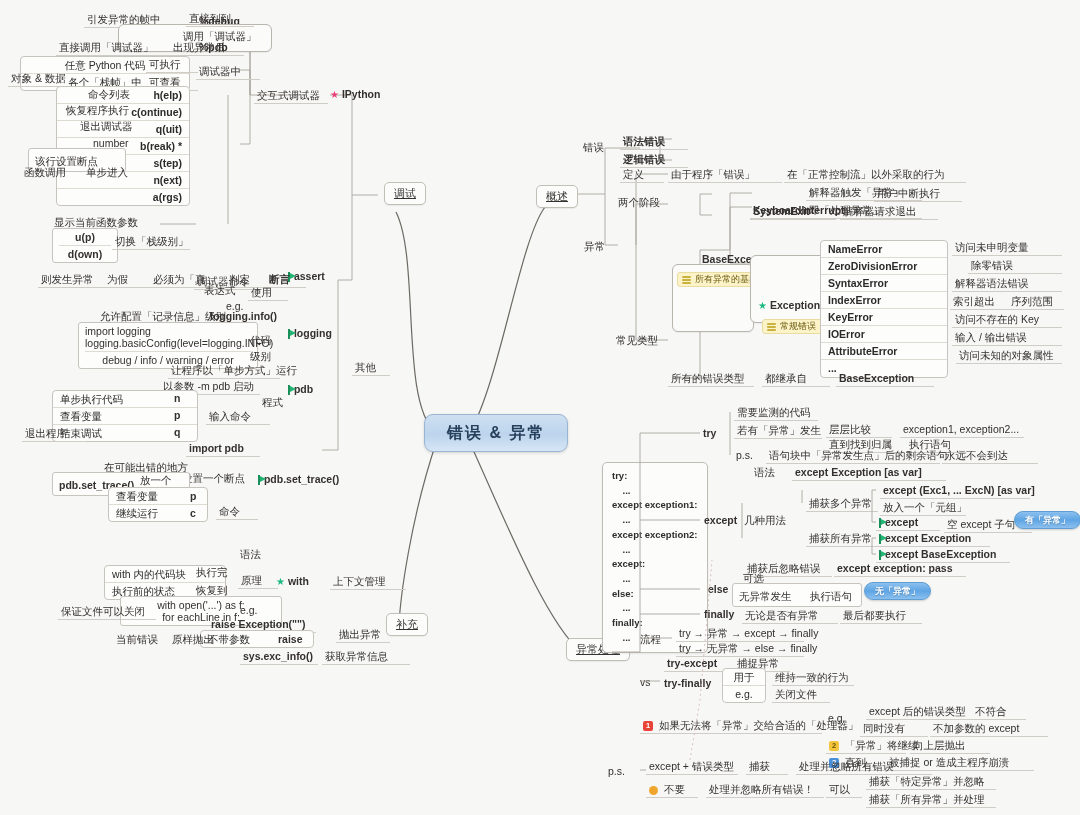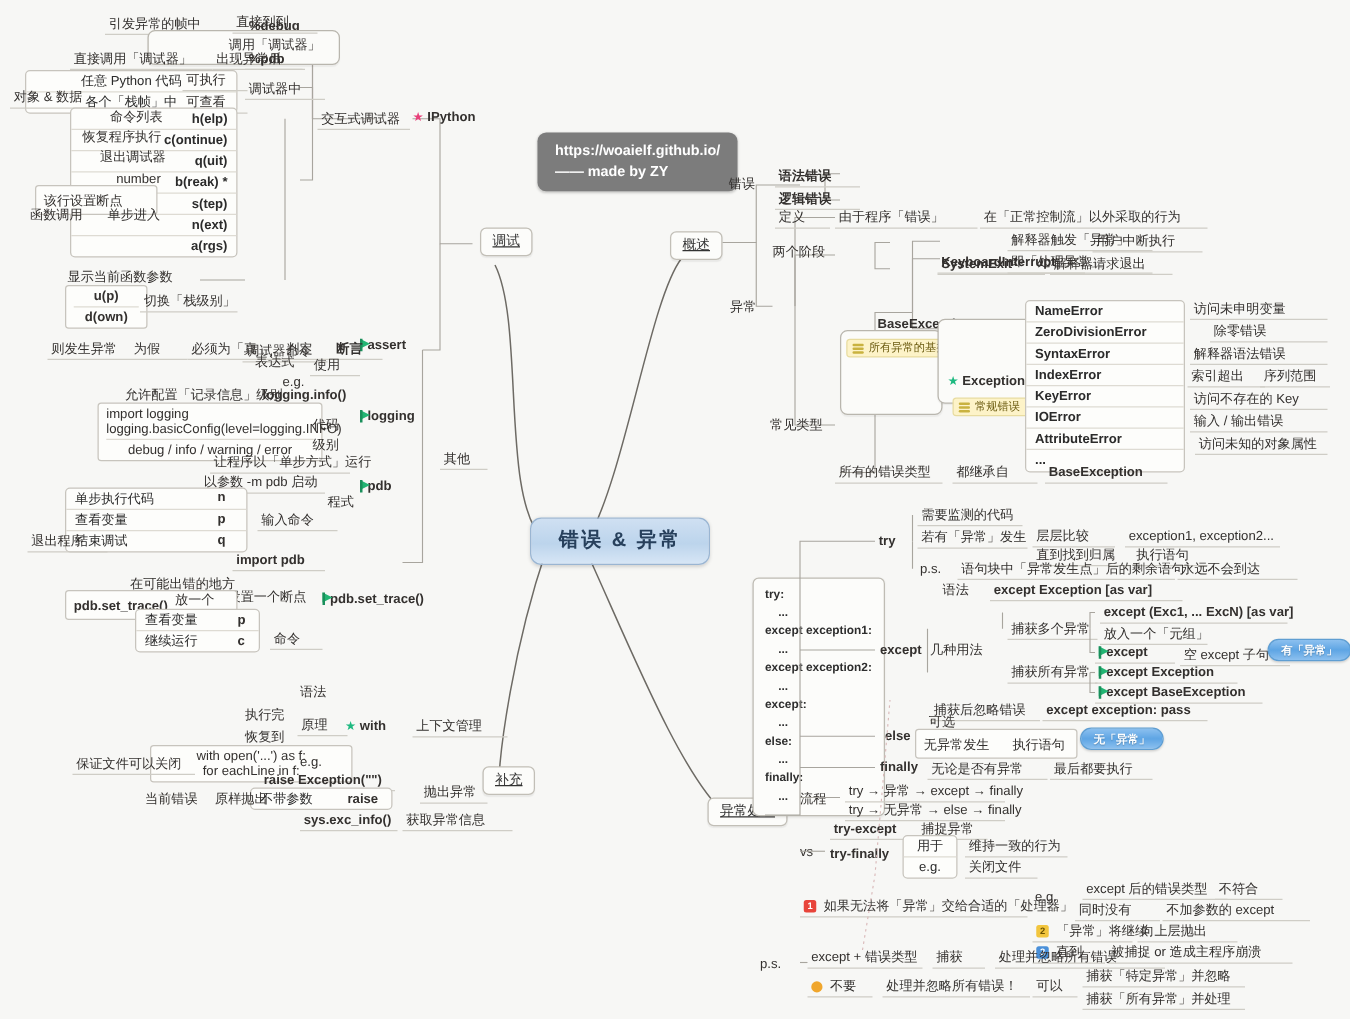--- a/index.html
+++ b/index.html
@@ -168,24 +168,20 @@
 
       <path d="M228,95 L228,224"></path>
       <path d="M196,224 L160,224"></path>
 
       <path d="M338,280 L338,450 L322,450"></path>
     </g>
   </svg>
 
   <div class="n root" style="left:424px;top:414px;">错误 &amp; 异常</div>
 
-  <div class="n wm" style="left:430px;top:106px;">
-    <div>https://woaielf.github.io/</div>
-    <div>—— made by ZY</div>
-  </div>
 
   <div class="n chip" style="left:384px;top:182px;">调试</div>
   <div class="n chip" style="left:536px;top:185px;">概述</div>
   <div class="n chip" style="left:386px;top:613px;">补充</div>
   <div class="n chip" style="left:566px;top:638px;">异常处理</div>
 
   <div class="n lbl" style="left:583px;top:141px;">错误</div>
   <div class="n lbl bold ul" style="left:620px;top:134px;width:62px;">语法错误</div>
   <div class="n lbl bold ul" style="left:620px;top:152px;width:62px;">逻辑错误</div>
 
@@ -377,20 +373,24 @@
   <div class="n lbl bold" style="left:190px;top:490px;">p</div>
   <div class="n lbl bold" style="left:190px;top:507px;">c</div>
   <div class="n lbl ul" style="left:216px;top:504px;width:36px;">命令</div>
 
   <div class="n lbl bold" style="left:276px;top:575px;">
     <span class="star g">★</span>
     <span>with</span>
   </div>
   <div class="n lbl ul" style="left:330px;top:574px;width:70px;">上下文管理</div>
   <div class="n lbl" style="left:240px;top:548px;">语法</div>
+  <div class="n stack" style="left:104px;top:565px;width:120px;">
+    <div>with 内的代码块</div>
+    <div>执行前的状态</div>
+  </div>
   <div class="n lbl" style="left:196px;top:566px;">执行完</div>
   <div class="n lbl" style="left:196px;top:584px;">恢复到</div>
   <div class="n lbl ul" style="left:238px;top:573px;width:34px;">原理</div>
   <div class="n boxq" style="left:120px;top:596px;width:148px;text-align:center;">
     <div class="lbl">with open('...') as f:</div>
     <div class="lbl">for eachLine in f:</div>
   </div>
   <div class="n lbl" style="left:240px;top:604px;">e.g.</div>
   <div class="n lbl ul" style="left:58px;top:604px;width:92px;">保证文件可以关闭</div>
 

